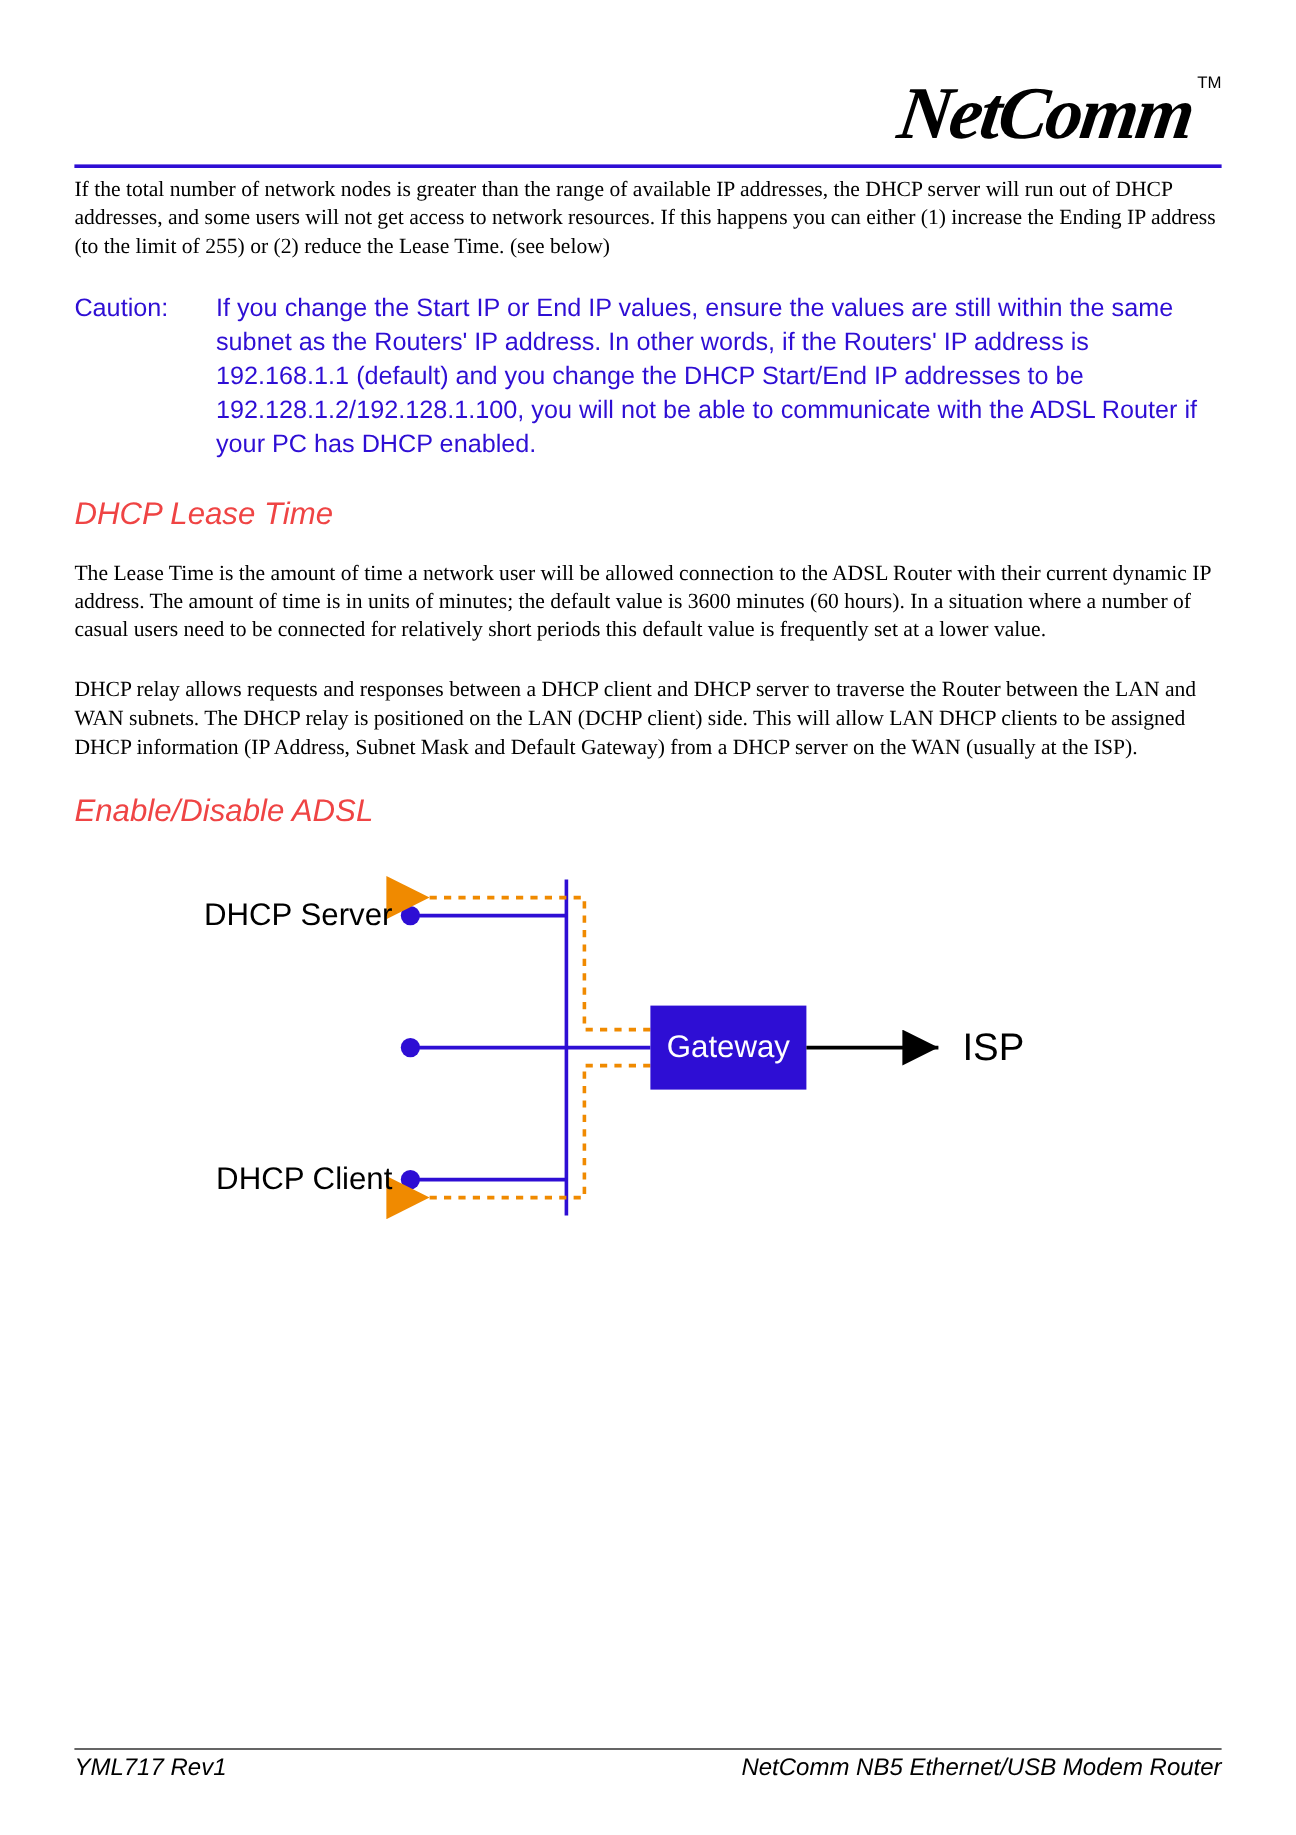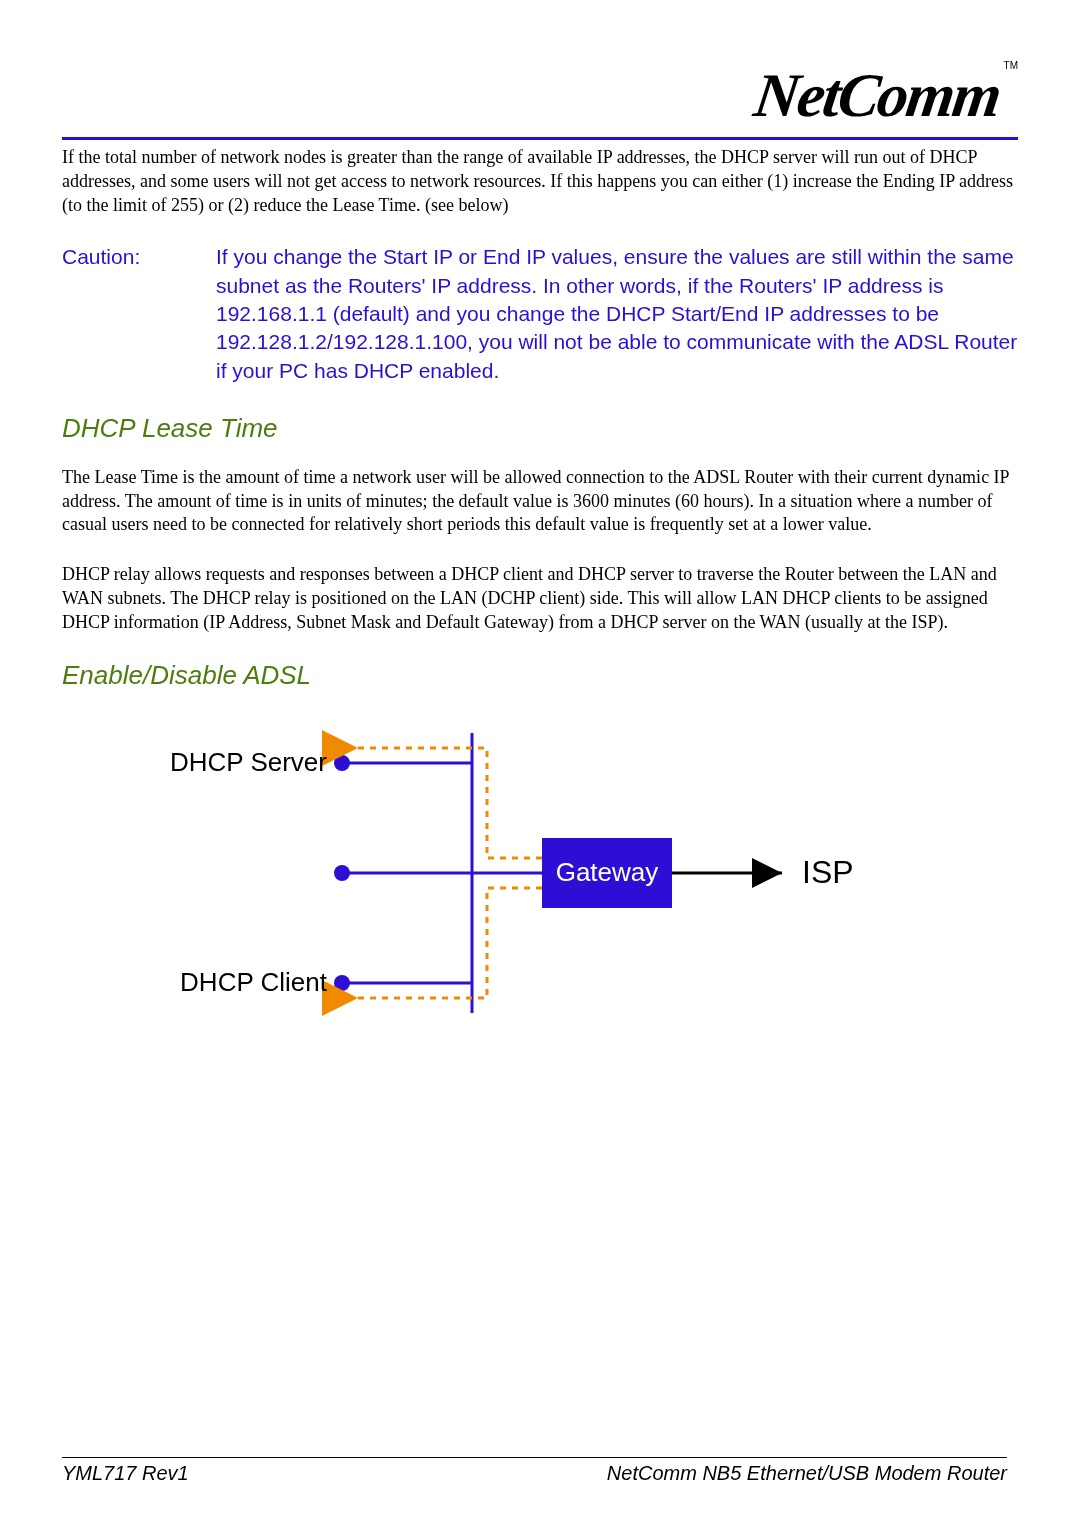--- a/index.html
+++ b/index.html
@@ -28,21 +28,21 @@
     font-weight: 900;
     font-style: italic;
     font-size: 62px;
     letter-spacing: -2px;
     display: inline-block;
     transform: skewX(-8deg);
     color: #000;
   }
   .logo-tm {
     font-family: Arial, sans-serif;
-    font-size: 10px;
+    font-size: 14px;
     vertical-align: top;
     font-style: normal;
     margin-left: 4px;
   }
   .rule {
     border: none;
     border-top: 3px solid #2e0ed4;
     margin: 0 0 6px 0;
   }
   .body-text {
@@ -56,38 +56,37 @@
     font-family: Arial, Helvetica, sans-serif;
     font-size: 21px;
     color: #2e0ed4;
     line-height: 1.35;
   }
   .caution-label {
     flex: 0 0 118px;
   }
   .caution-text {
     flex: 1;
-    margin-left: 36px;
   }
   .section-h {
     font-family: "Segoe UI", "Myriad Pro", Arial, sans-serif;
     font-style: italic;
-    color: #4d7c0f;
+    color: #ef4444;
     font-size: 26px;
     margin: 0 0 22px 0;
     font-weight: 500;
   }
   .diagram-wrap {
     margin-top: 20px;
     margin-left: 80px;
   }
   .footer {
     position: absolute;
     left: 62px;
-    right: 73px;
+    right: 62px;
     bottom: 44px;
     font-family: "Segoe UI", "Myriad Pro", Arial, sans-serif;
     font-style: italic;
     font-size: 20px;
     color: #000;
   }
   .footer-rule {
     border: none;
     border-top: 1px solid #000;
     margin: 0 0 4px 0;

